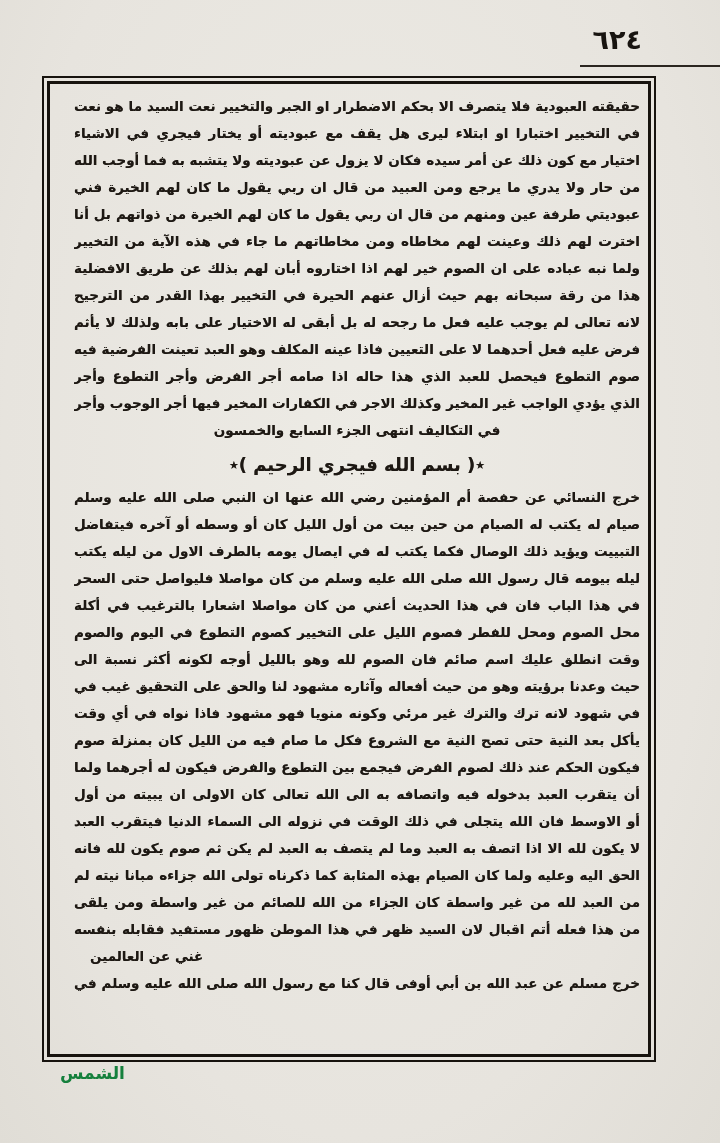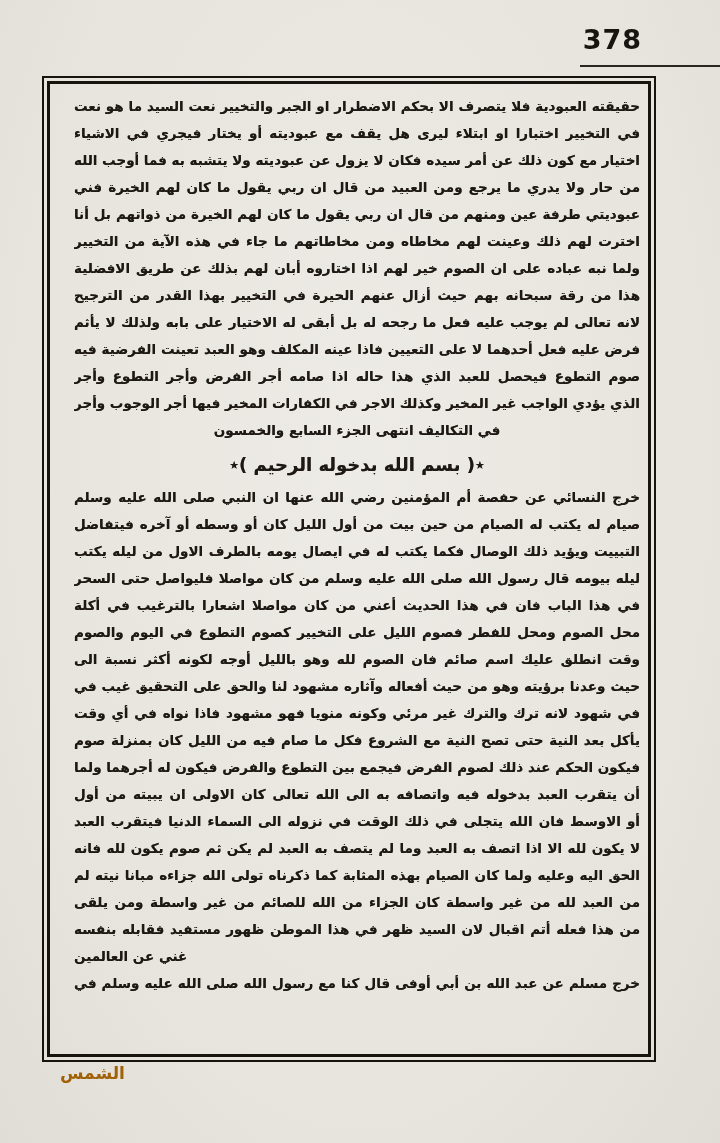--- a/index.html
+++ b/index.html
@@ -57,69 +57,70 @@
     text-align: justify;
     text-align-last: justify;
   }
   .line--center {
     text-align: left;
     text-align-last: center;
   }
   .line--end {
     text-align: left;
     text-align-last: left;
+    margin-left: 16px;
   }
   .heading {
     height: 32px;
     line-height: 32px;
     overflow: hidden;
     text-align: center;
     text-align-last: center;
     font-size: 15px;
   }
   .heading--basmala {
     height: 38px;
     line-height: 38px;
     font-size: 18px;
     margin-top: 2px;
   }
   .catchword {
     position: absolute;
     left: 60px; top: 1063px;
     font-size: 17px;
     font-weight: bold;
-    color: #a16207;
+    color: #15803d;
     direction: rtl;
   }
 </style>
 </head>
 <body>
 
-<div class="page-number">378</div>
+<div class="page-number">٦٢٤</div>
 <div class="header-rule"></div>
 
 <div class="frame-outer">
   <div class="frame-inner">
     <div class="text-block">
 
       <div class="line">حقيقته العبودية فلا يتصرف الا بحكم الاضطرار او الجبر والتخيير نعت السيد ما هو نعت العبد وقد أقام السيد عبده</div>
       <div class="line">في التخيير اختبارا او ابتلاء ليرى هل يقف مع عبوديته أو يختار فيجري في الاشياء مجرى سيده وهو في المعنى مجبور في</div>
       <div class="line">اختيار مع كون ذلك عن أمر سيده فكان لا يزول عن عبوديته ولا يتشبه به فما أوجب الله عليه التخيير فمن العبيد</div>
       <div class="line">من حار ولا يدري ما يرجع ومن العبيد من قال ان ربي يقول ما كان لهم الخيرة فني فأنا واقف مع النفي فلا أخرج عن</div>
       <div class="line">عبوديتي طرفة عين ومنهم من قال ان ربي يقول ما كان لهم الخيرة من ذواتهم بل أنا أبحت لهم التصرف على الاختيار</div>
       <div class="line">اخترت لهم ذلك وعينت لهم مخاطاه ومن مخاطاتهم ما جاء في هذه الآية من التخيير بين الصوم والفطر وبعض الكفارات</div>
       <div class="line">ولما نبه عباده على ان الصوم خير لهم اذا اختاروه أبان لهم بذلك عن طريق الافضلية ليرجحوا الصوم على الفطر فكان</div>
       <div class="line">هذا من رقة سبحانه بهم حيث أزال عنهم الحيرة في التخيير بهذا القدر من الترجيح ومع هذا فالابتلاء له مصاحب</div>
       <div class="line">لانه تعالى لم يوجب عليه فعل ما رجحه له بل أبقى له الاختيار على بابه ولذلك لا يأثم بالافطار فمن صامه فقد أدى واجبا</div>
       <div class="line">فرض عليه فعل أحدهما لا على التعيين فاذا عينه المكلف وهو العبد تعينت الفرضية فيه وهو في أصله مخير فيه فهو يشبه</div>
       <div class="line">صوم التطوع فيحصل للعبد الذي هذا حاله اذا صامه أجر الفرض وأجر التطوع وأجر المشقة فهو أعظم أجورا</div>
       <div class="line">الذي يؤدي الواجب غير المخير وكذلك الاجر في الكفارات المخير فيها أجر الوجوب وأجر التطوع وهذا من كرم الله</div>
       <div class="line line--center">في التكاليف انتهى الجزء السابع والخمسون</div>
 
-      <div class="heading heading--basmala">٭( بسم الله بدخوله الرحيم )٭</div>
+      <div class="heading heading--basmala">٭( بسم الله فيجري الرحيم )٭</div>
 
 
       <div class="line">خرج النسائي عن حفصة أم المؤمنين رضي الله عنها ان النبي صلى الله عليه وسلم قال من لم يبيت الصيام من الليل فلا</div>
       <div class="line">صيام له يكتب له الصيام من حين بيت من أول الليل كان أو وسطه أو آخره فيتفاضل الصائمون في الاجر بحسب</div>
       <div class="line">التبييت ويؤيد ذلك الوصال فكما يكتب له في ايصال يومه بالطرف الاول من ليله يكتب له في اتصال طرفه الآخر من</div>
       <div class="line">ليله بيومه قال رسول الله صلى الله عليه وسلم من كان مواصلا فليواصل حتى السحر وسيرد الكلام في الوصال والسحور</div>
       <div class="line">في هذا الباب فان في هذا الحديث أعني من كان مواصلا اشعارا بالترغيب في أكلة السحور وقال لليل أيضا في الوصال</div>
       <div class="line">محل الصوم ومحل للفطر فصوم الليل على التخيير كصوم التطوع في اليوم والصوم لله في الزمانين فانه يتبع الصائم في أي</div>
       <div class="line">وقت انطلق عليك اسم صائم فان الصوم لله وهو بالليل أوجه لكونه أكثر نسبة الى الغيب والحق سبحانه غيب لنا من</div>
       <div class="line">حيث وعدنا برؤيته وهو من حيث أفعاله وآثاره مشهود لنا والحق على التحقيق غيب في شهود وكذلك الصوم غيب</div>

